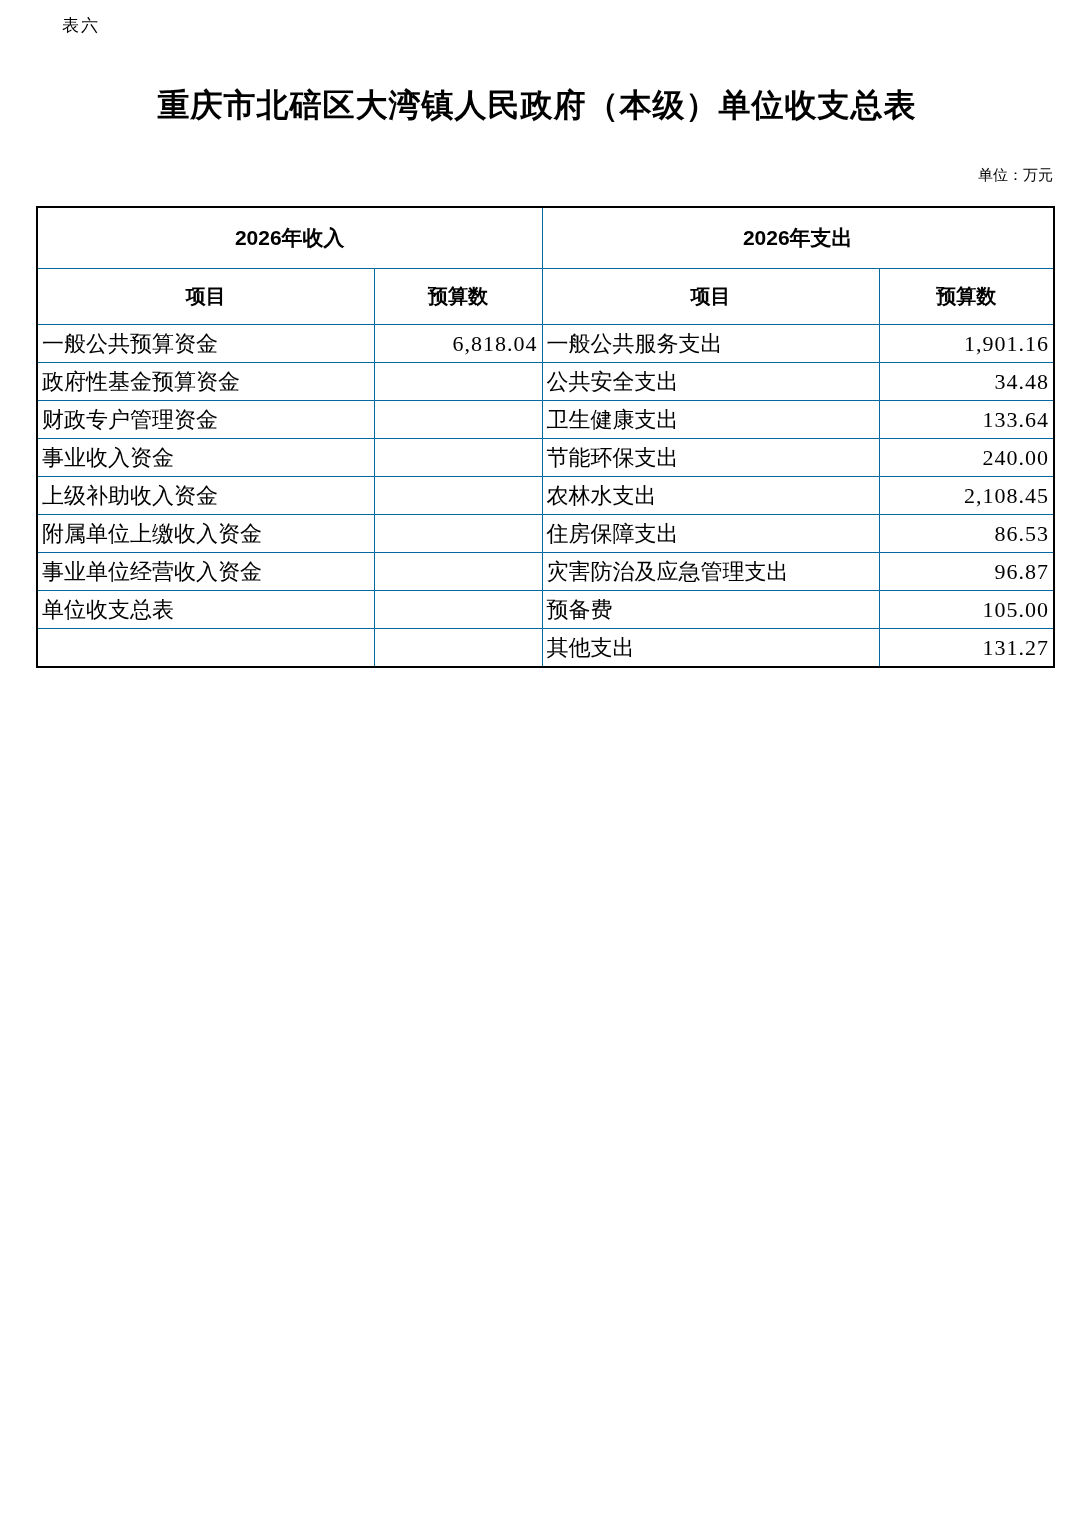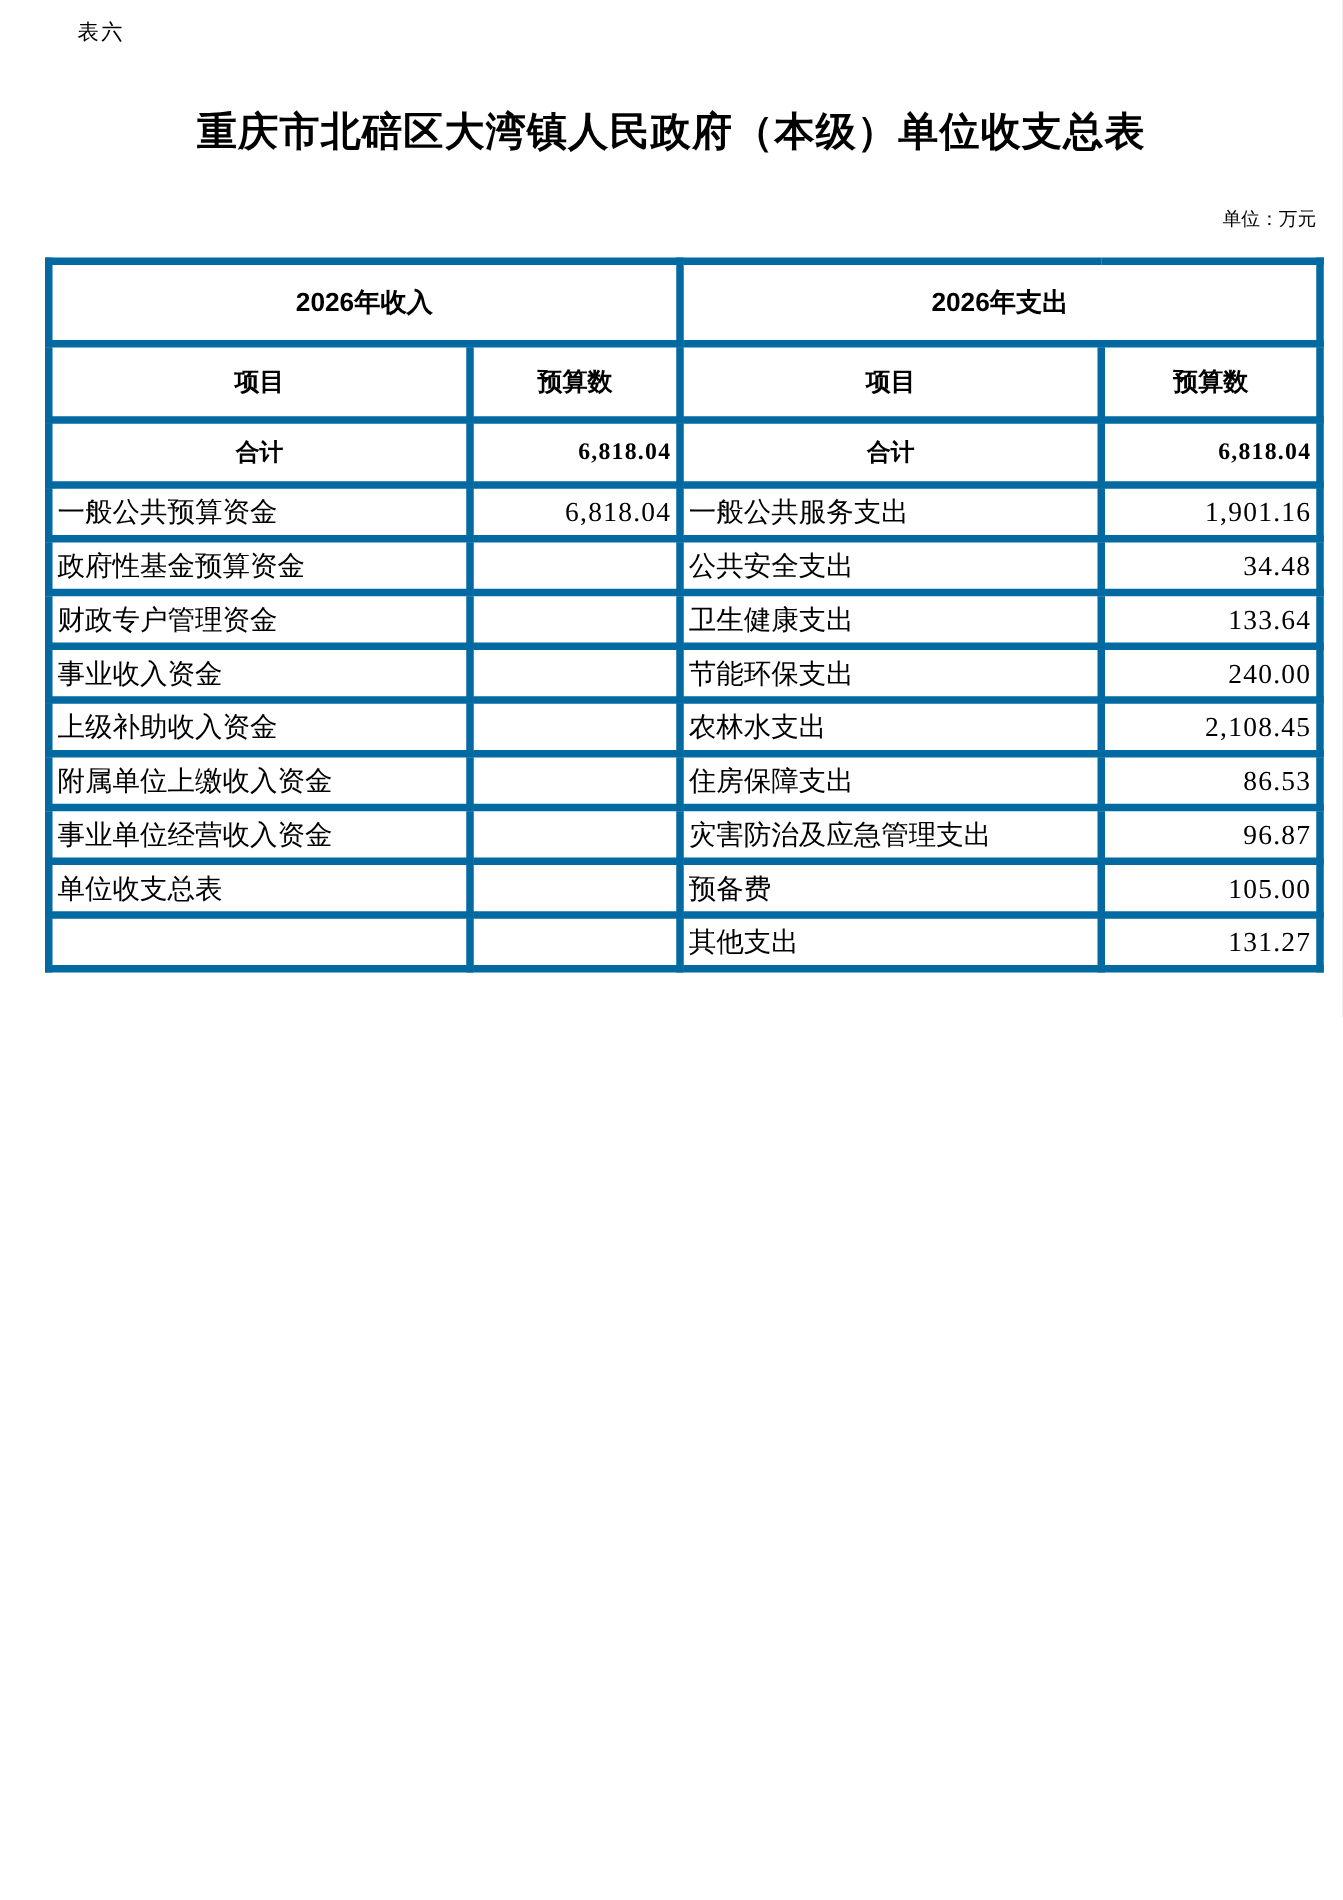--- a/index.html
+++ b/index.html
@@ -44,21 +44,21 @@
   table.budget {
     position: absolute;
     top: 206px;
     left: 36px;
     width: 1017px;
     border-collapse: collapse;
     table-layout: fixed;
     border: 2px solid #000;
   }
   table.budget th, table.budget td {
-    border: 6px solid #0369a1;
+    border: 1px solid #0369a1;
     padding: 0 4px;
     overflow: hidden;
     white-space: nowrap;
     vertical-align: middle;
   }
   .h1row th {
     height: 60px;
     font-size: 21px;
     font-weight: bold;
     text-align: center;
@@ -113,26 +113,20 @@
         <th colspan="2">2026年支出</th>
       </tr>
       <tr class="h2row">
         <th>项目</th>
         <th>预算数</th>
         <th>项目</th>
         <th>预算数</th>
       </tr>
     </thead>
     <tbody>
-      <tr class="total-row">
-        <td class="label">合计</td>
-        <td class="num">6,818.04</td>
-        <td class="label">合计</td>
-        <td class="num">6,818.04</td>
-      </tr>
       <tr class="data">
         <td class="item">一般公共预算资金</td>
         <td class="num">6,818.04</td>
         <td class="item">一般公共服务支出</td>
         <td class="num">1,901.16</td>
       </tr>
       <tr class="data">
         <td class="item">政府性基金预算资金</td>
         <td class="num"></td>
         <td class="item">公共安全支出</td>

